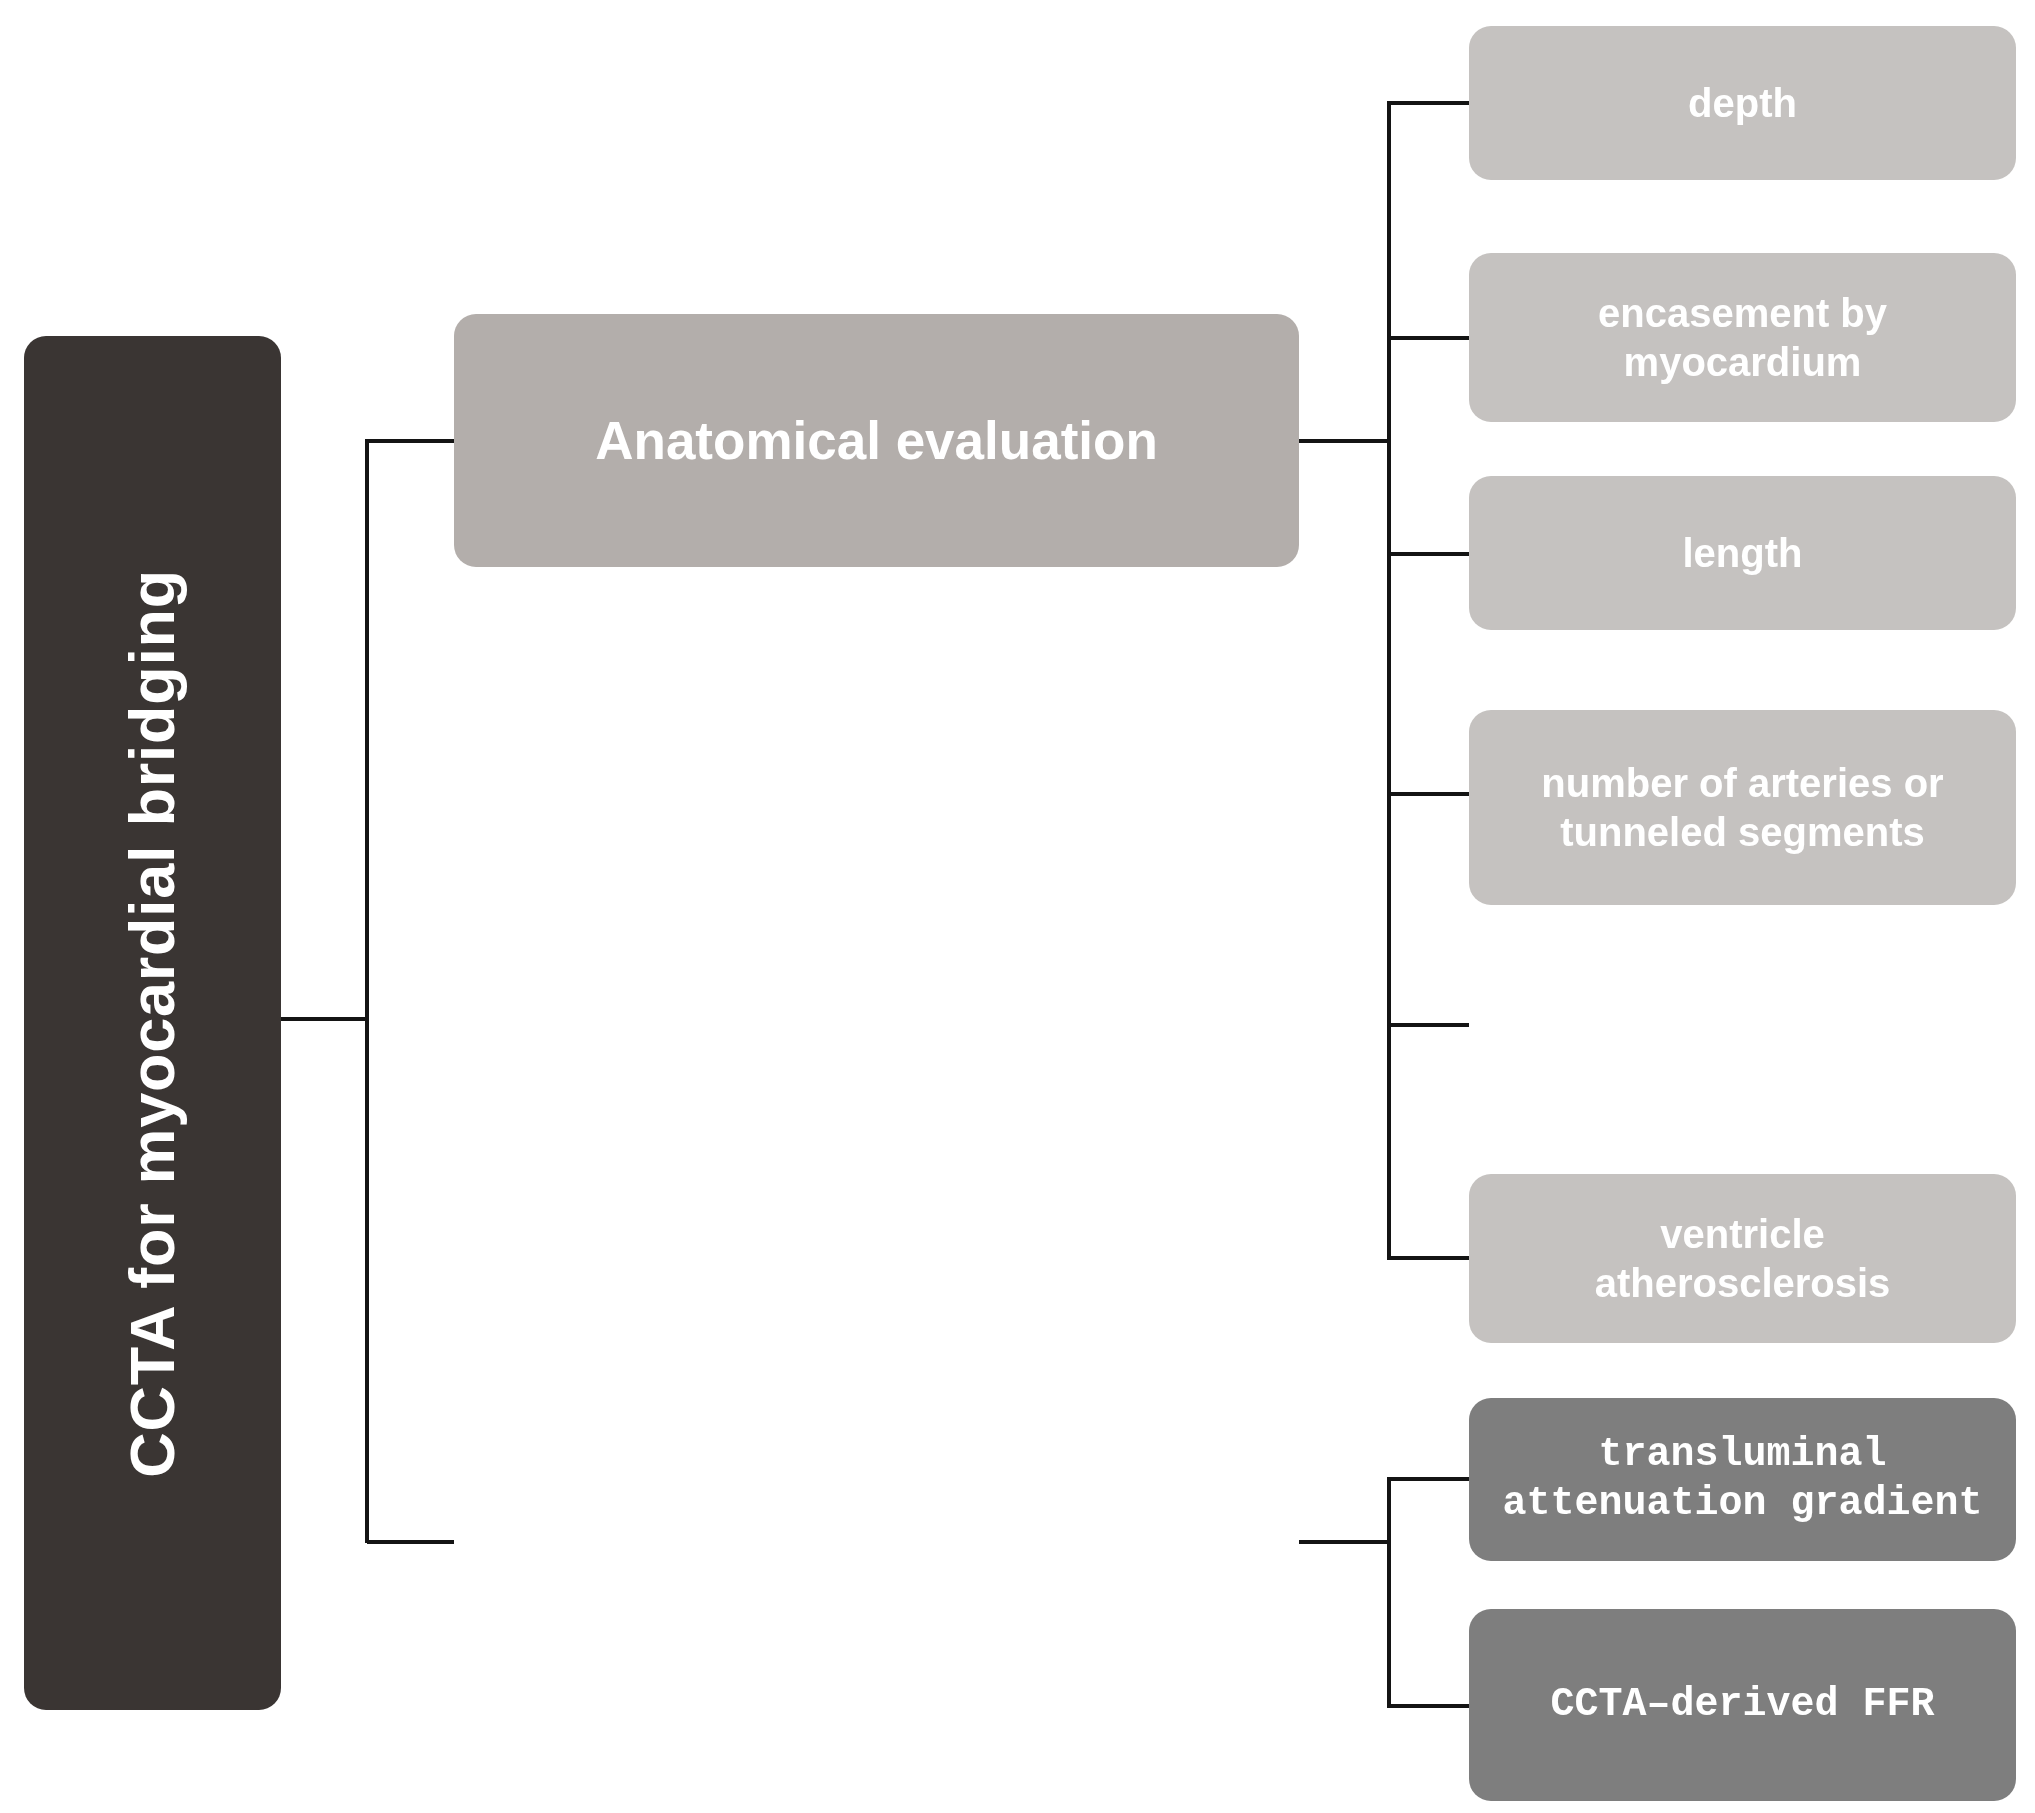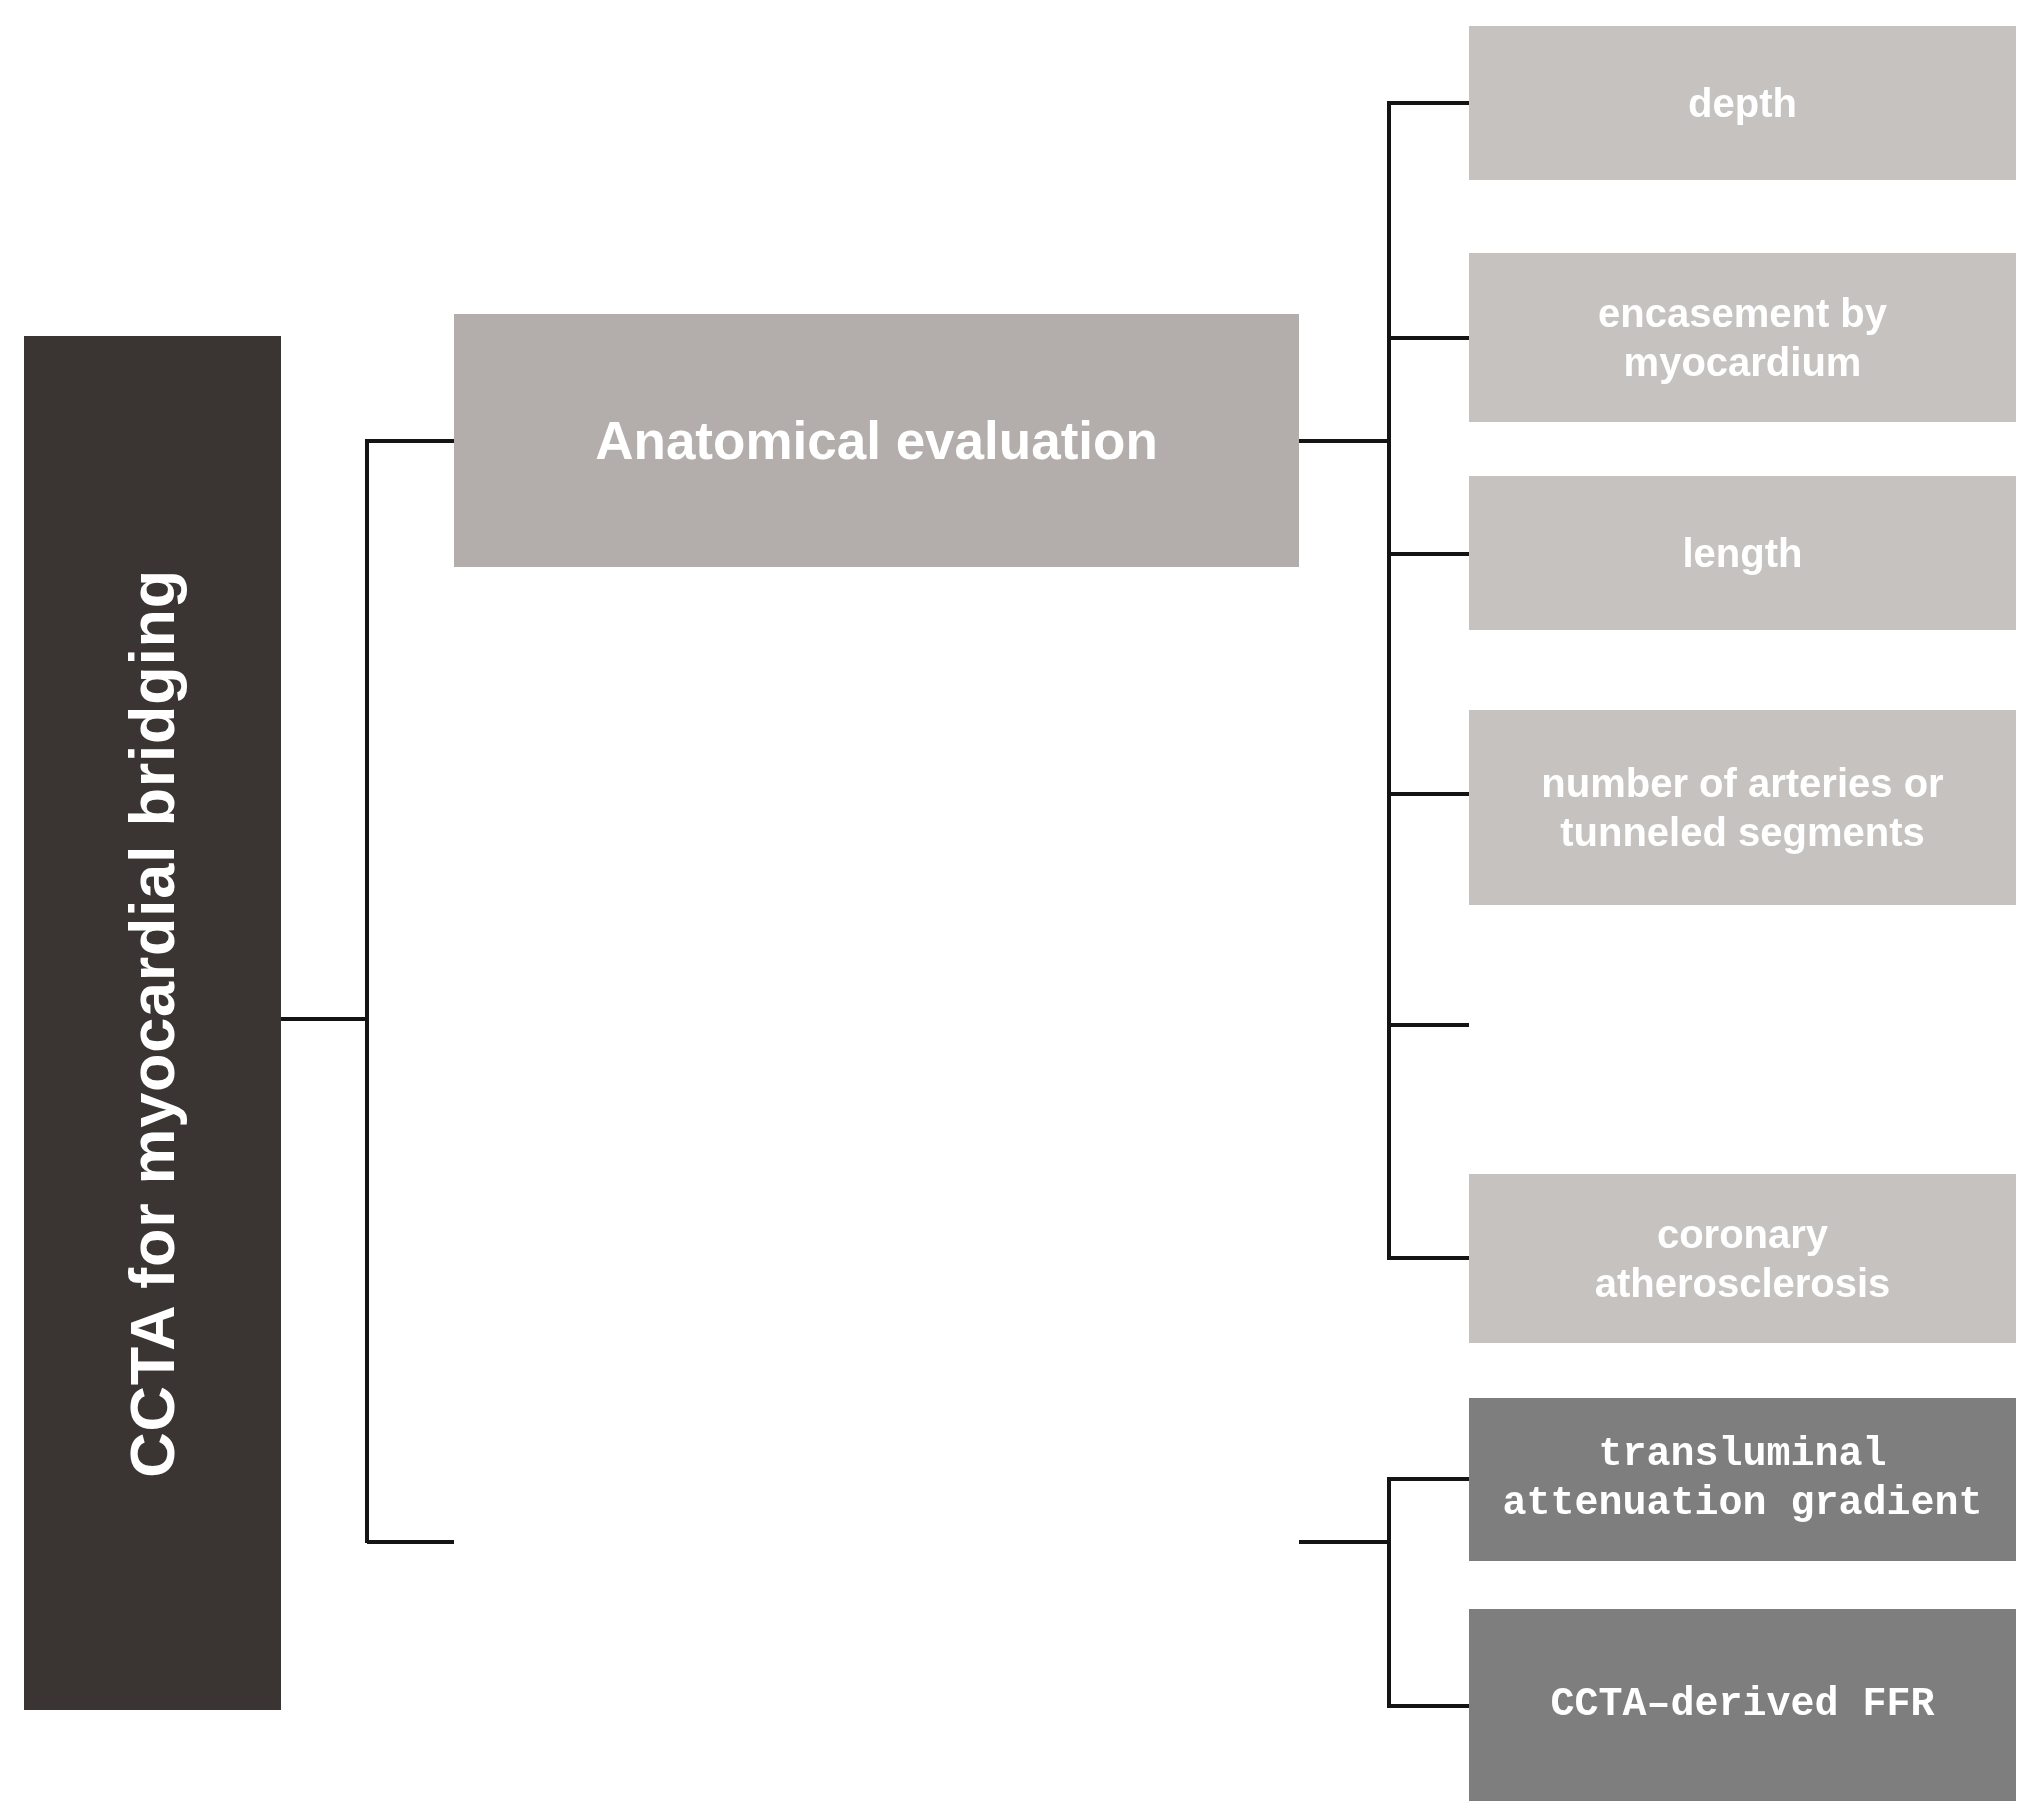--- a/index.html
+++ b/index.html
@@ -19,20 +19,21 @@
     font-family:"Liberation Sans","DejaVu Sans",sans-serif;
     overflow:hidden;
   }
   .node{
     position:absolute;
     display:flex;align-items:center;justify-content:center;
     color:var(--text);
     font-weight:bold;
     text-align:center;
     box-sizing:border-box;
+    border-radius:22px;
   }
   .root-node{
     left:23.5px;top:336px;width:257px;height:1374px;
     background:var(--root-bg);
   }
   .root-node .vlabel{
     writing-mode:vertical-rl;
     transform:rotate(180deg);
     font-size:63px;
     letter-spacing:0.7px;
@@ -123,21 +124,21 @@
 myocardium</span>
   </div>
   <div class="node leaf anat leaf-length">
     <span>length</span>
   </div>
   <div class="node leaf anat leaf-number">
     <span>number of arteries or
 tunneled segments</span>
   </div>
   <div class="node leaf anat leaf-coronary">
-    <span>coronary
+    <span>ventricle
 atherosclerosis</span>
   </div>
 
   <div class="node leaf func leaf-tag">
     <span>transluminal
 attenuation gradient</span>
   </div>
   <div class="node leaf func leaf-ffr">
     <span>CCTA–derived FFR</span>
   </div>

